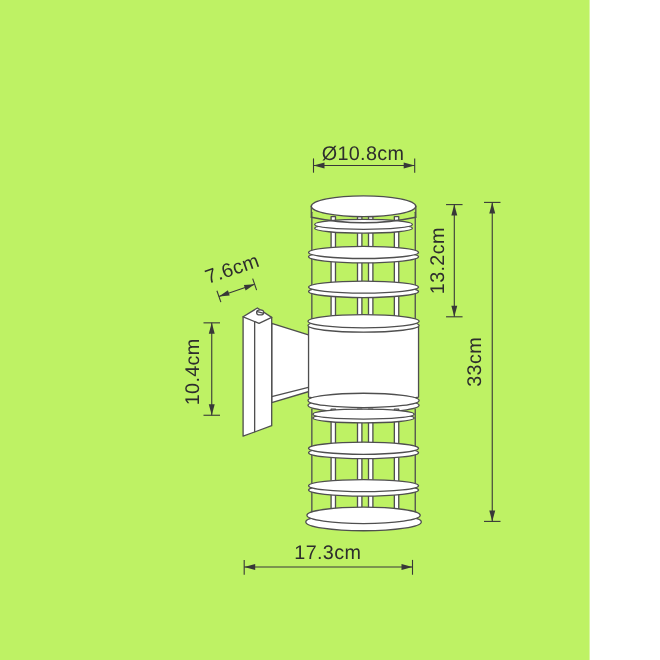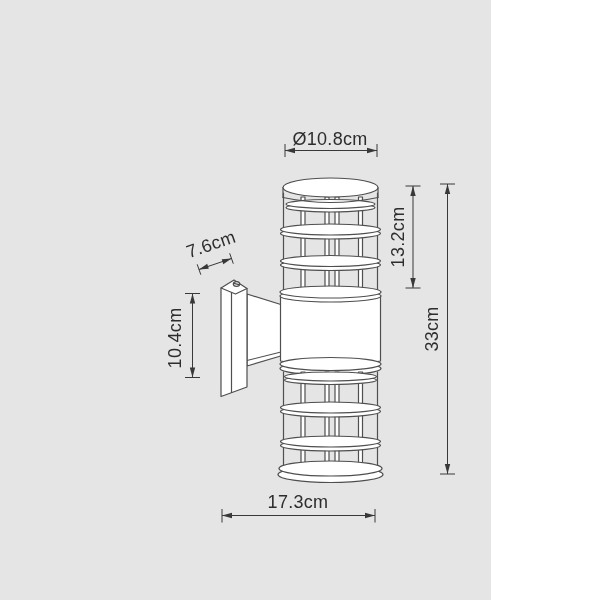--- a/index.html
+++ b/index.html
@@ -1,19 +1,19 @@
 <!DOCTYPE html>
 <html><head>
 <meta charset="utf-8">
 <style>
   html,body{margin:0;padding:0;background:#ffffff;}
   .canvas{
     position:relative;
-    width:491px;height:600px;
-    background:#e5e5e5;
+    width:536px;height:600px;
+    background:#bef264;
     font-family:"Liberation Sans", sans-serif;
     overflow:hidden;
   }
   svg{display:block;}
   .draw{stroke:#4f4f4f;stroke-width:1.2;fill:none;stroke-linejoin:round;stroke-linecap:round;}
   .drawf{stroke:#4f4f4f;stroke-width:1.2;fill:#ffffff;stroke-linejoin:round;}
   .dim{stroke:#383838;stroke-width:1;fill:none;stroke-linecap:butt;}
   .arrow{fill:#383838;stroke:none;}
   .dimtext{
     fill:#2d2d2d;

